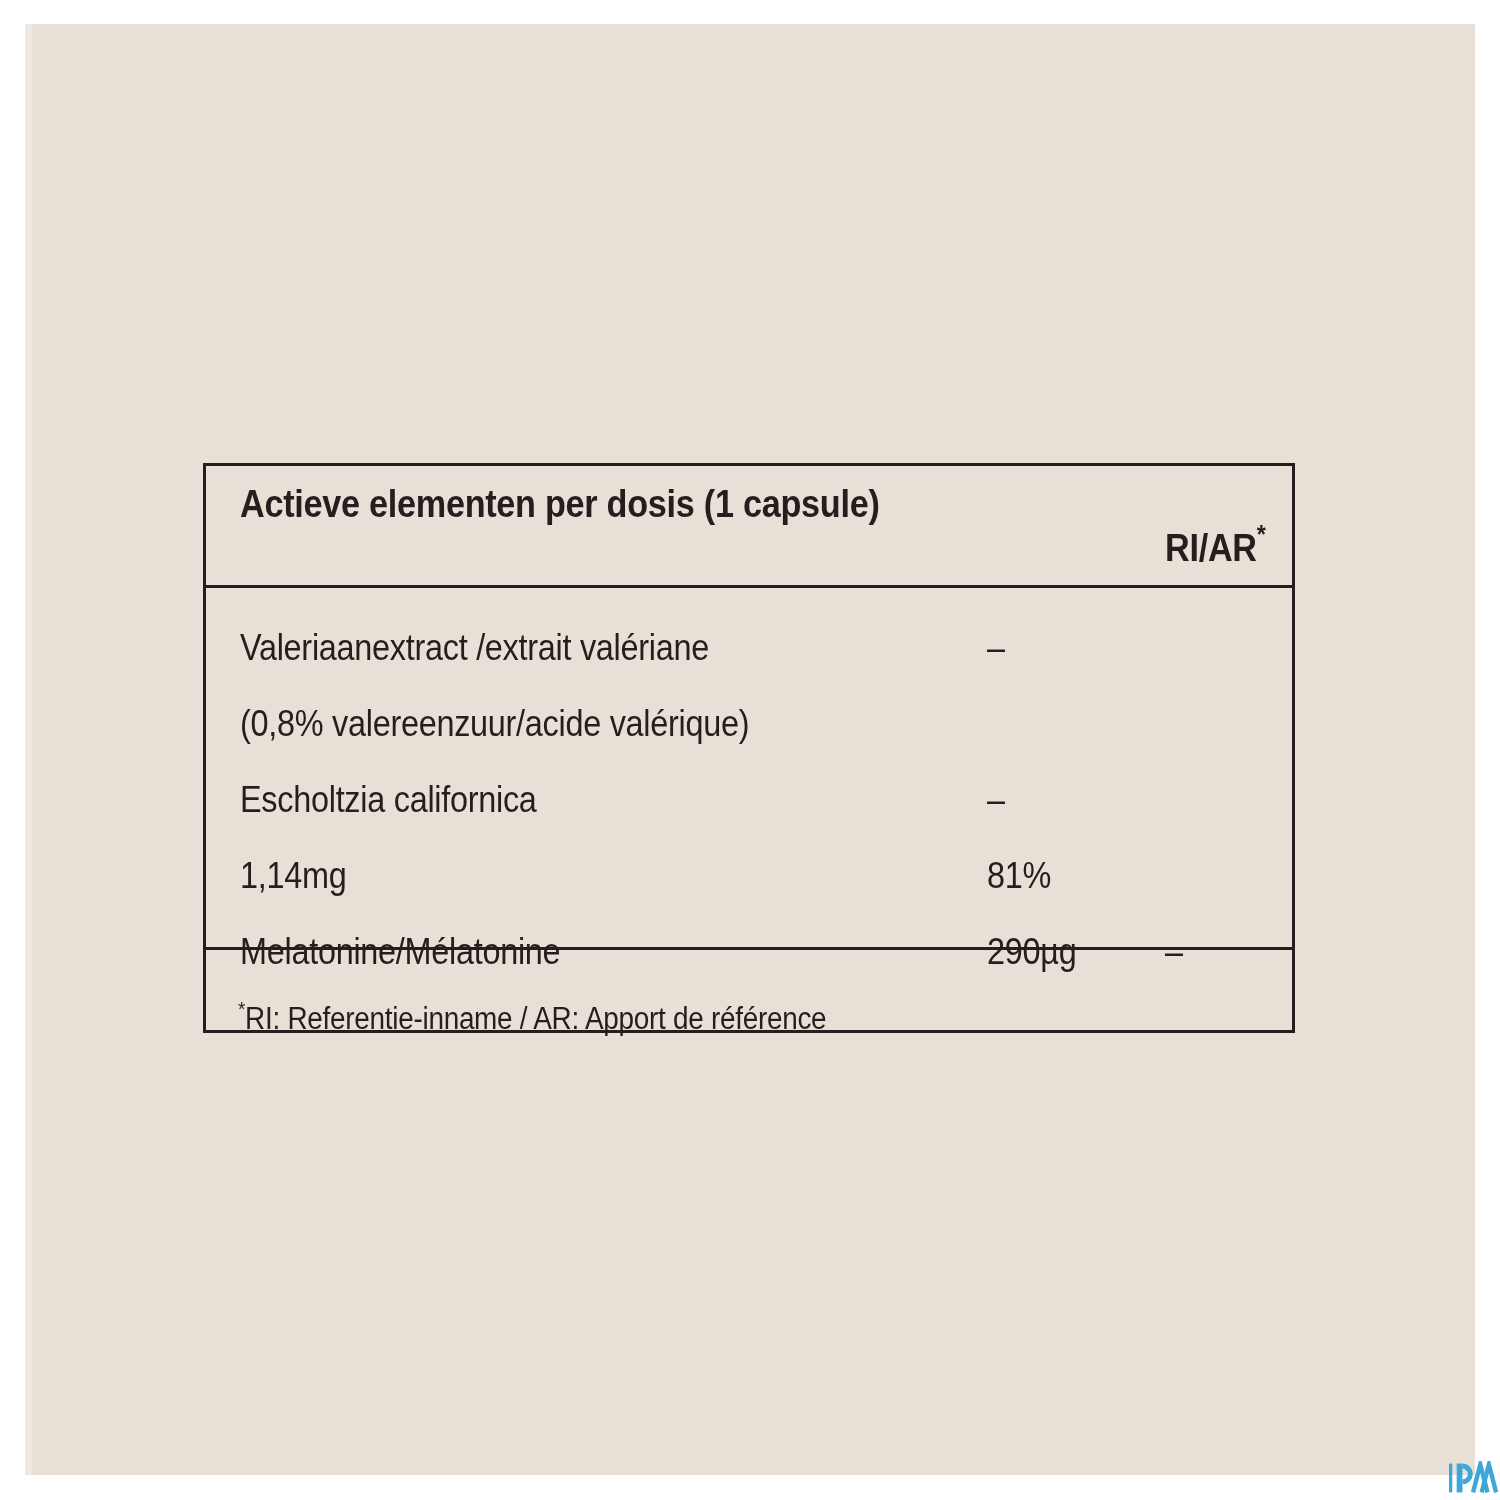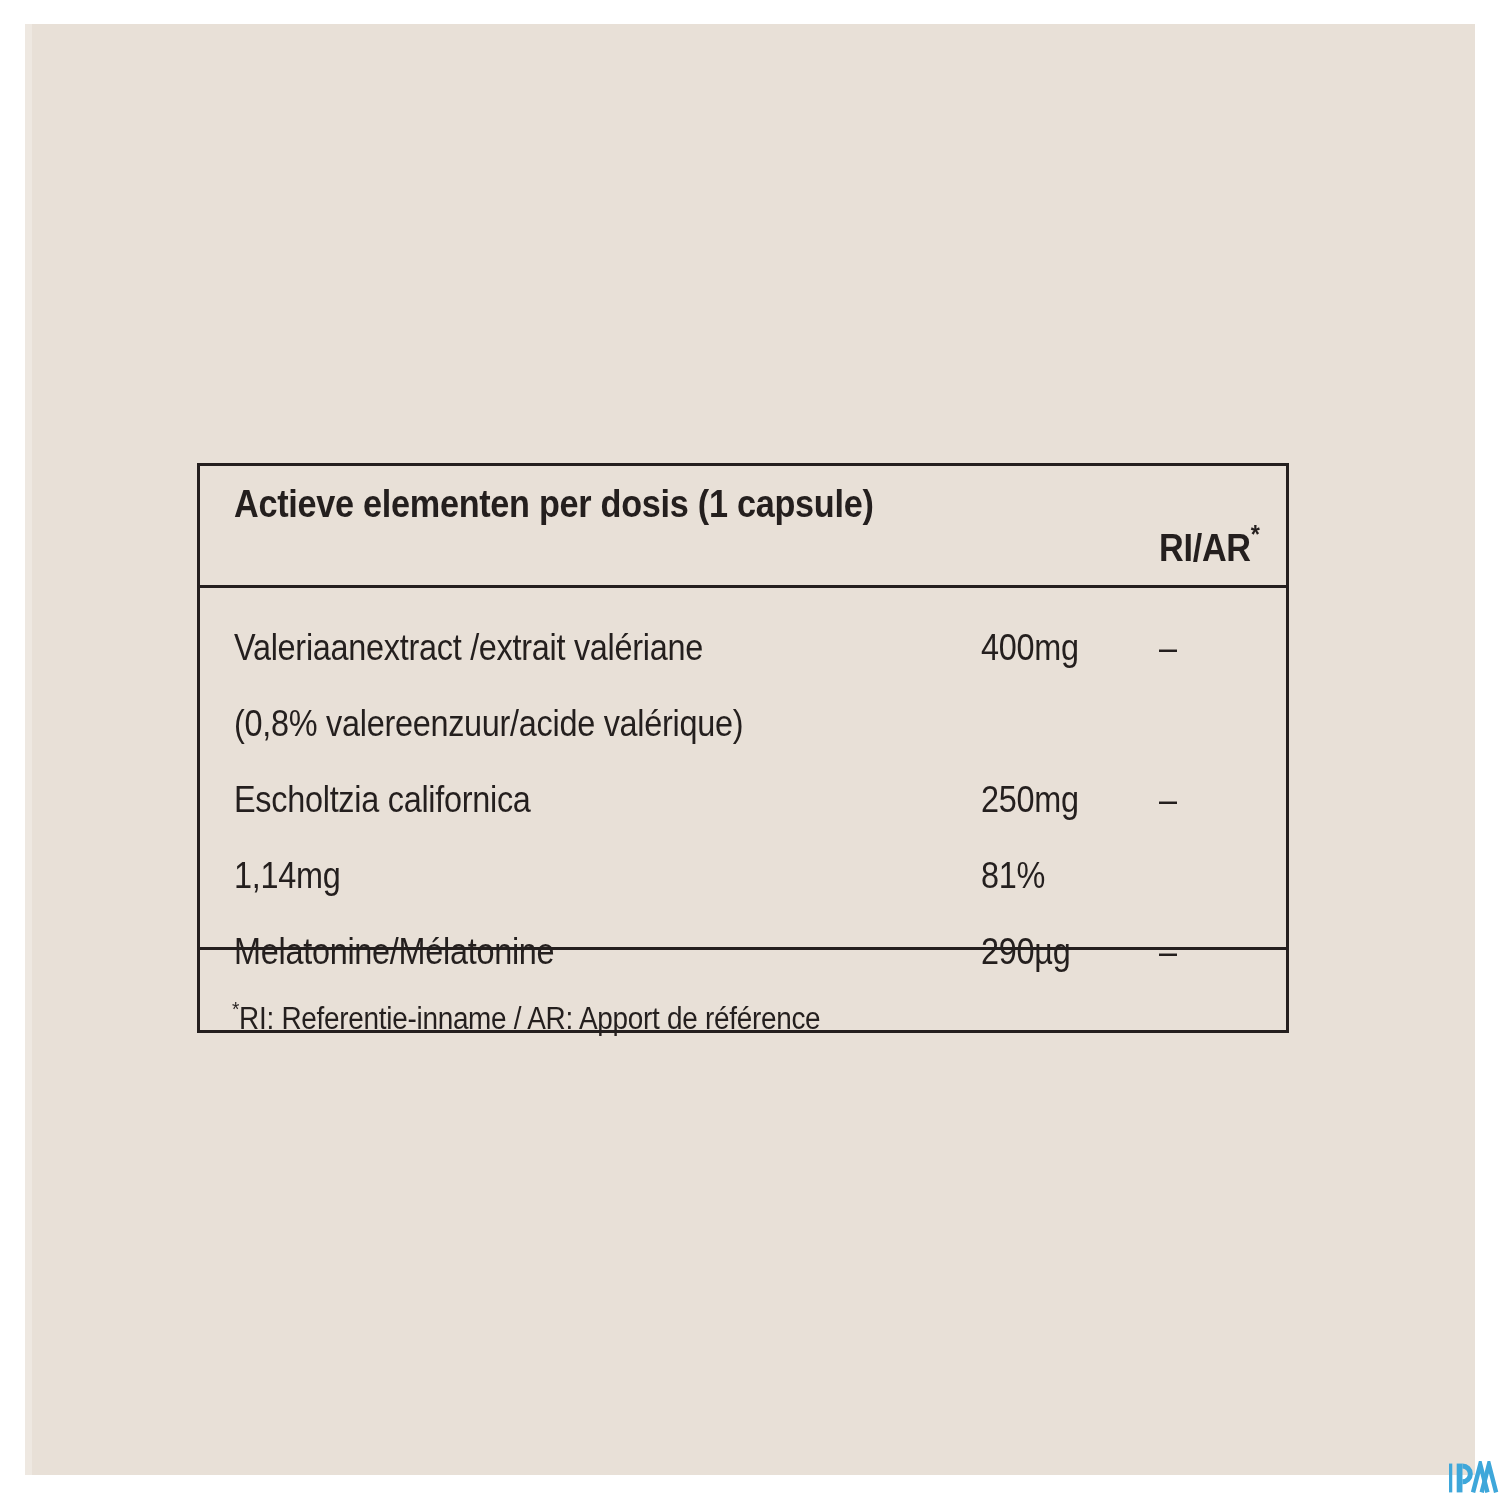--- a/index.html
+++ b/index.html
@@ -23,21 +23,21 @@
   
   .canvas::before {
     content: "";
     position: absolute;
     left: 0; top: 0; bottom: 0;
     width: 7px;
     background: rgba(255,255,255,0.25);
   }
   .label-table {
     position: absolute;
-    left: 172px; top: 439px;       
+    left: 178px; top: 439px;       
     width: 1092px; height: 570px;
     box-sizing: border-box;
     border: 3px solid;             
     color: #241f1e;
   }
   .cond {
     display: inline-block;
     transform: scaleX(0.9);
     transform-origin: 0 50%;
     letter-spacing: -0.3px;
@@ -118,33 +118,31 @@
         </div>
         <div class="riar-head">
           <span class="cond"><span>RI/AR</span><sup class="hsup">*</sup></span>
         </div>
       </div>
 
       <div class="tbody">
 
         <div class="row">
           <span class="cell"><span class="cond">Valeriaanextract /extrait valériane</span></span>
-          <span class="cell"><span class="cond">400mg</span></span>
           <span class="cell"><span class="cond">–</span></span>
         </div>
 
         <div class="row">
           <span class="cell"><span class="cond">(0,8% valereenzuur/acide valérique)</span></span>
           <span class="cell"><span class="cond"></span></span>
           <span class="cell"><span class="cond"></span></span>
         </div>
 
         <div class="row">
           <span class="cell"><span class="cond">Escholtzia californica</span></span>
-          <span class="cell"><span class="cond">250mg</span></span>
           <span class="cell"><span class="cond">–</span></span>
         </div>
 
 
         <div class="row">
           <span class="cell"><span class="cond">1,14mg</span></span>
           <span class="cell"><span class="cond">81%</span></span>
         </div>
 
         <div class="row">

